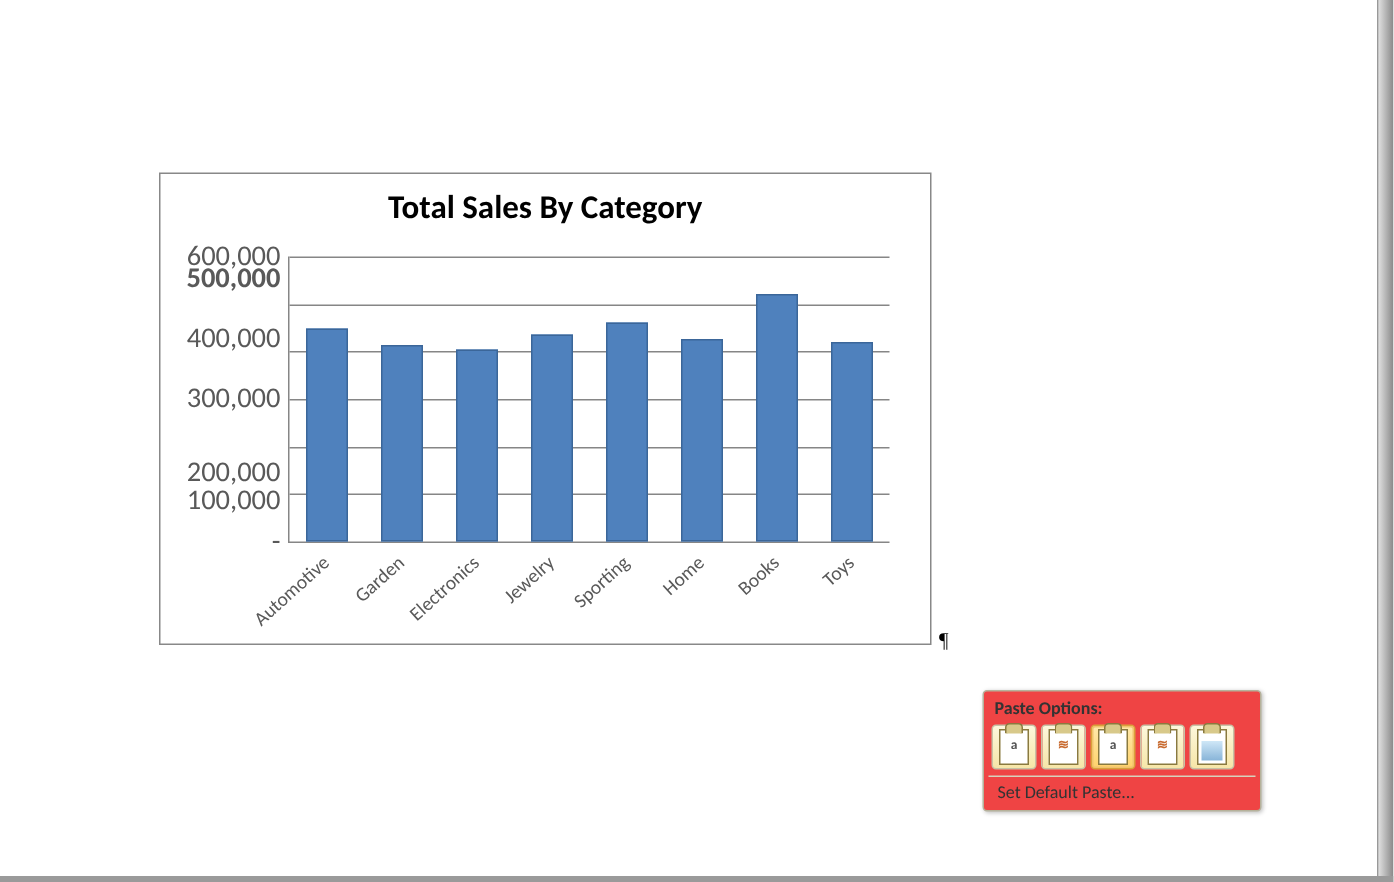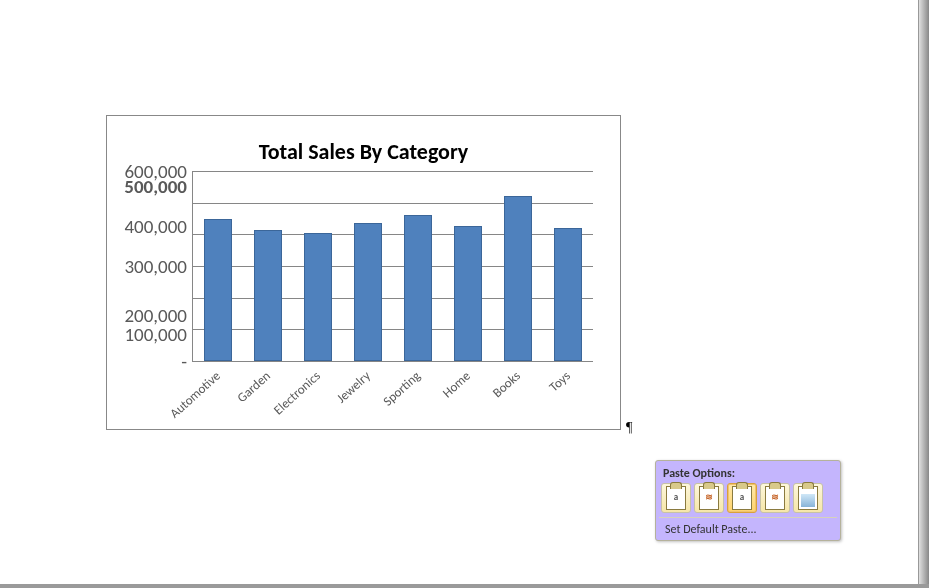--- a/index.html
+++ b/index.html
@@ -42,21 +42,21 @@
     border: 1px solid #888;
     background: #fff;
     box-sizing: border-box;
   }
   .chart-title {
     text-align: center;
     font-family: "Calibri", Arial, sans-serif;
     font-weight: bold;
     font-size: 22px;
     color: #000;
-    margin-top: 22px;
+    margin-top: 8px;
   }
   .plot-area {
     position: absolute;
     left: 85px;
     top: 55px;
     width: 400px;
     height: 190px;
     border-left: 1px solid #868686;
     border-bottom: 1px solid #868686;
   }
@@ -105,21 +105,21 @@
     color: #000;
     font-size: 14px;
   }
 
   
   .paste-popup {
     position: absolute;
     left: 655px;
     top: 460px;
     width: 178px;
-    background: #c4b5fd;
+    background: #ef4444;
     border: 1px solid #b5b29b;
     border-radius: 3px;
     box-shadow: 1px 1px 3px rgba(0,0,0,0.25);
     font-size: 12px;
     color: #333;
     padding: 3px 3px 4px 3px;
   }
   .paste-title {
     font-weight: bold;
     padding: 2px 4px 3px 4px;

